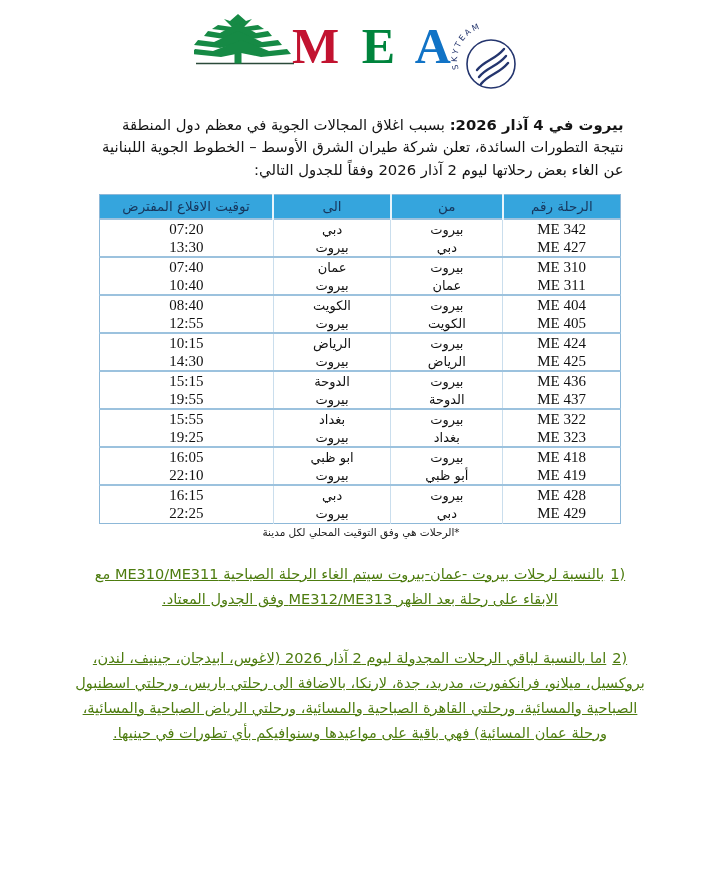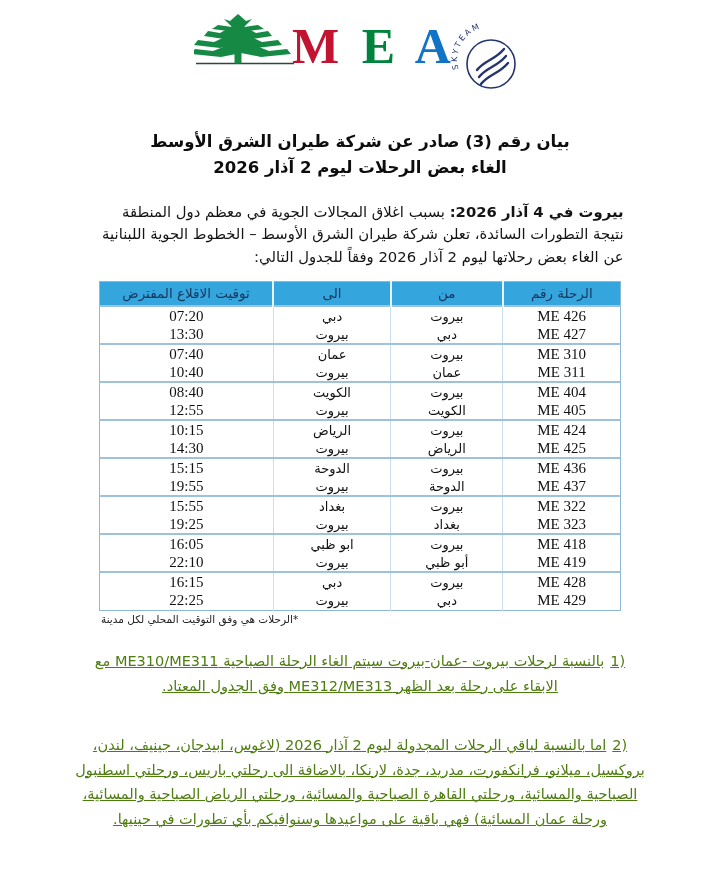--- a/index.html
+++ b/index.html
@@ -73,21 +73,21 @@
     font-family: Liberation Serif, serif;
     font-size: 15px;
     direction: ltr;
   }
   td.arabic { font-size: 13px; }
   
   .table-note {
     direction: rtl;
     width: 522px;
     margin: 2px auto 0 auto;
-    text-align: left;
+    text-align: center;
     font-size: 10.5px;
     color: #222222;
     padding-left: 2px;
   }
   
   .note {
     direction: rtl;
     text-align: center;
     font-size: 14.5px;
     line-height: 1.72;
@@ -130,45 +130,41 @@
           <path d="M287 71 C 295 61, 305 61, 314 50"></path>
         </g>
         <path id="st-arc" d="M 266 60 A 33 33 0 0 1 300 14" fill="none"></path>
         <text font-family="DejaVu Sans, sans-serif" font-size="8" letter-spacing="2.2" fill="#24356e">
           <textPath href="#st-arc" startOffset="4">SKYTEAM</textPath>
         </text>
       </g>
     </svg>
   </div>
 
-  <div class="doc-title">
-    <div>بيان رقم (3) صادر عن شركة طيران الشرق الأوسط</div>
-    <div>الغاء بعض الرحلات ليوم 2 آذار 2026</div>
-  </div>
 
   <p class="intro"><span class="lead">بيروت في 4 آذار 2026:</span><span> بسبب اغلاق المجالات الجوية في معظم دول المنطقة نتيجة التطورات السائدة، تعلن شركة طيران الشرق الأوسط – الخطوط الجوية اللبنانية عن الغاء بعض رحلاتها ليوم 2 آذار 2026 وفقاً للجدول التالي:</span></p>
 
   <table class="flights">
     <colgroup>
       <col style="width:118px">
         <col style="width:112px">
         <col style="width:118px">
         <col style="width:174px">
     </colgroup>
     <thead>
       <tr>
         <th>الرحلة رقم</th>
         <th>من</th>
         <th>الى</th>
         <th>توقيت الاقلاع المفترض</th>
       </tr>
     </thead>
   <tbody>
         <tr>
-          <td class="latin">ME 426</td>
+          <td class="latin">ME 342</td>
           <td class="arabic">بيروت</td>
           <td class="arabic">دبي</td>
           <td class="latin">07:20</td>
         </tr>
         <tr>
           <td class="latin">ME 427</td>
           <td class="arabic">دبي</td>
           <td class="arabic">بيروت</td>
           <td class="latin">13:30</td>
         </tr>

